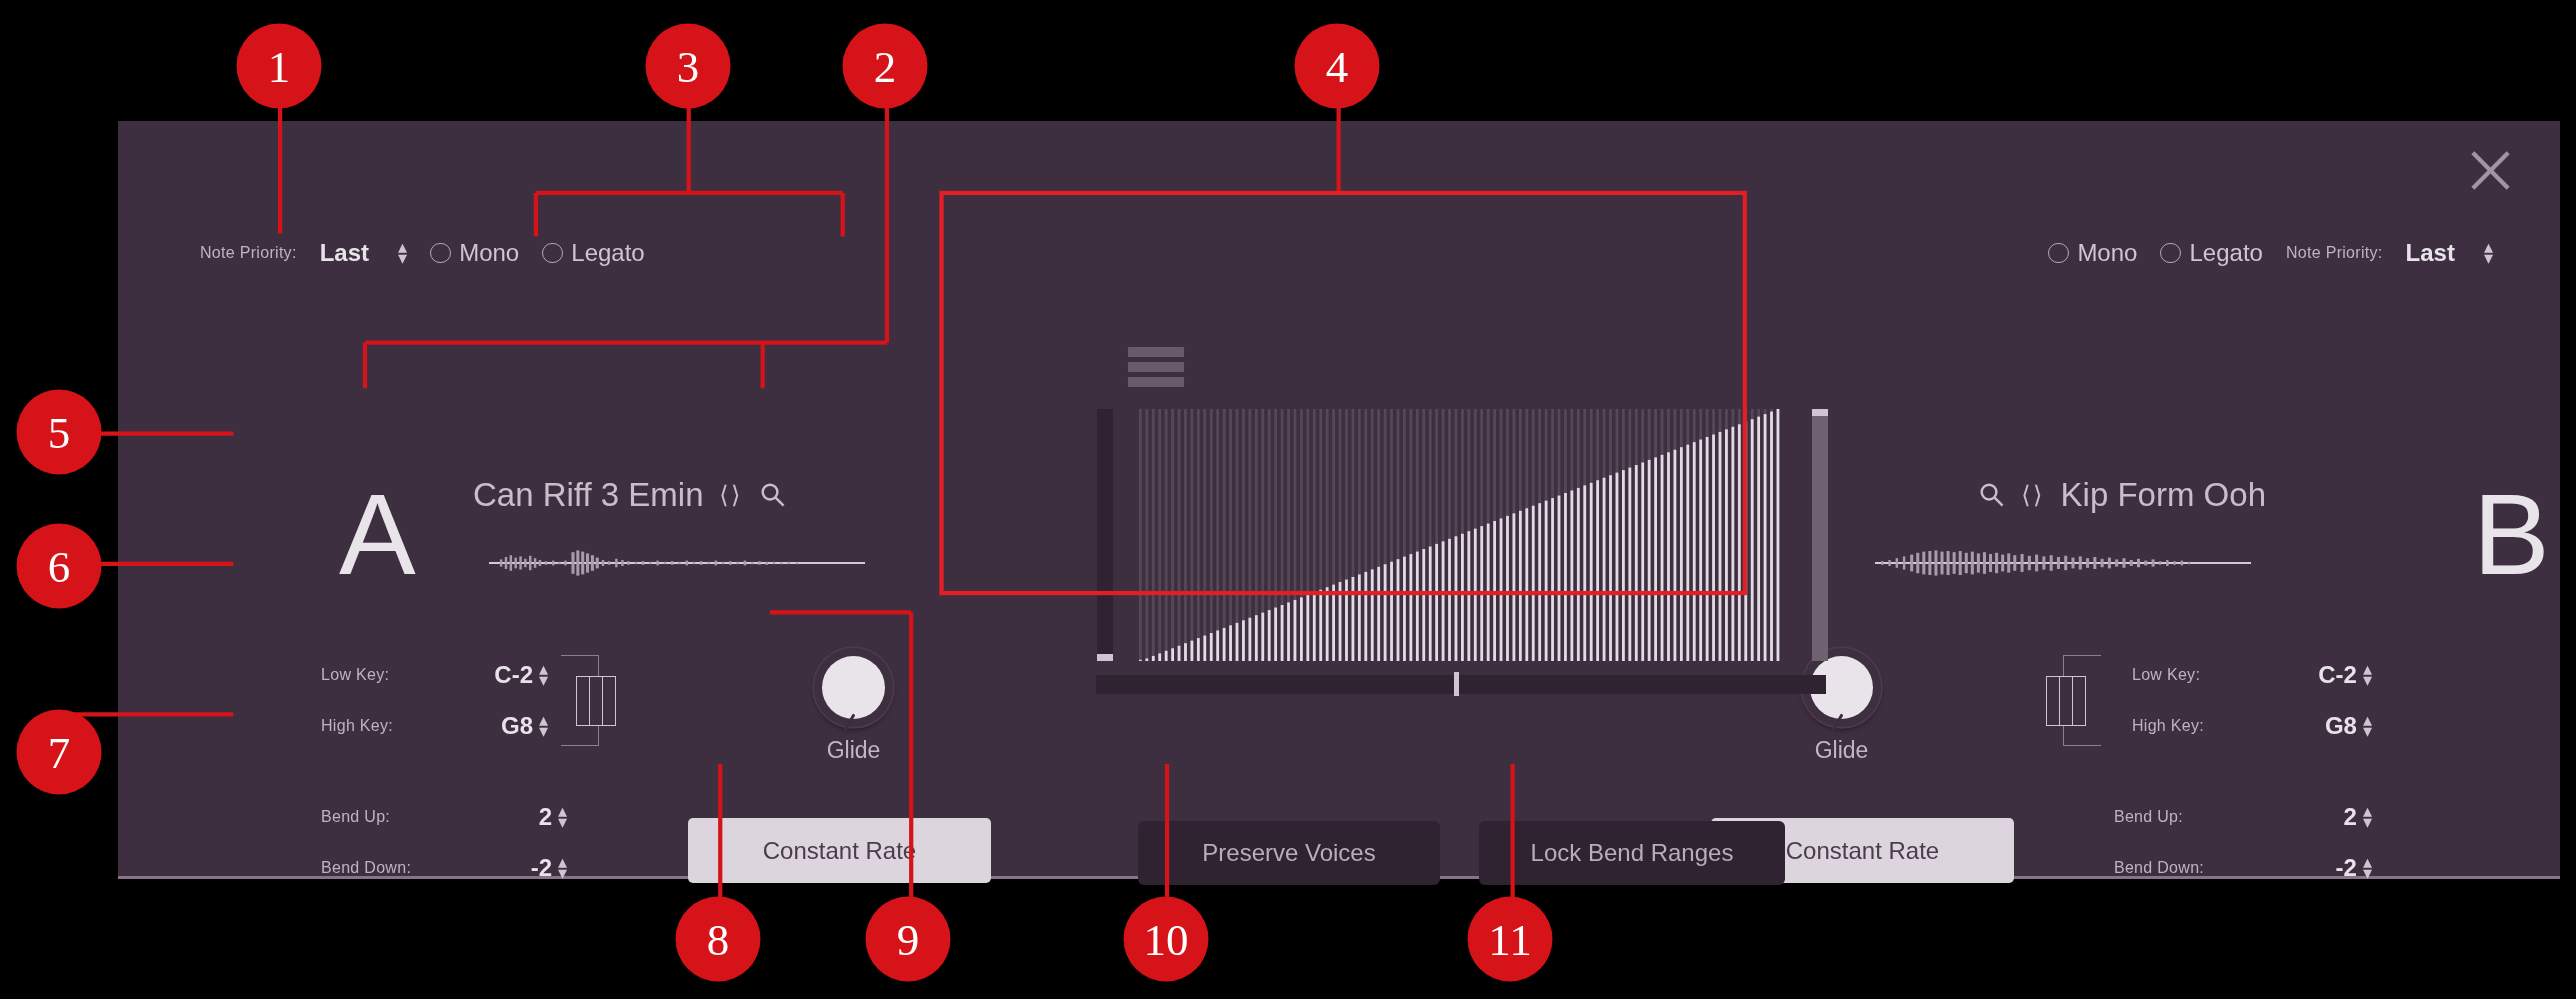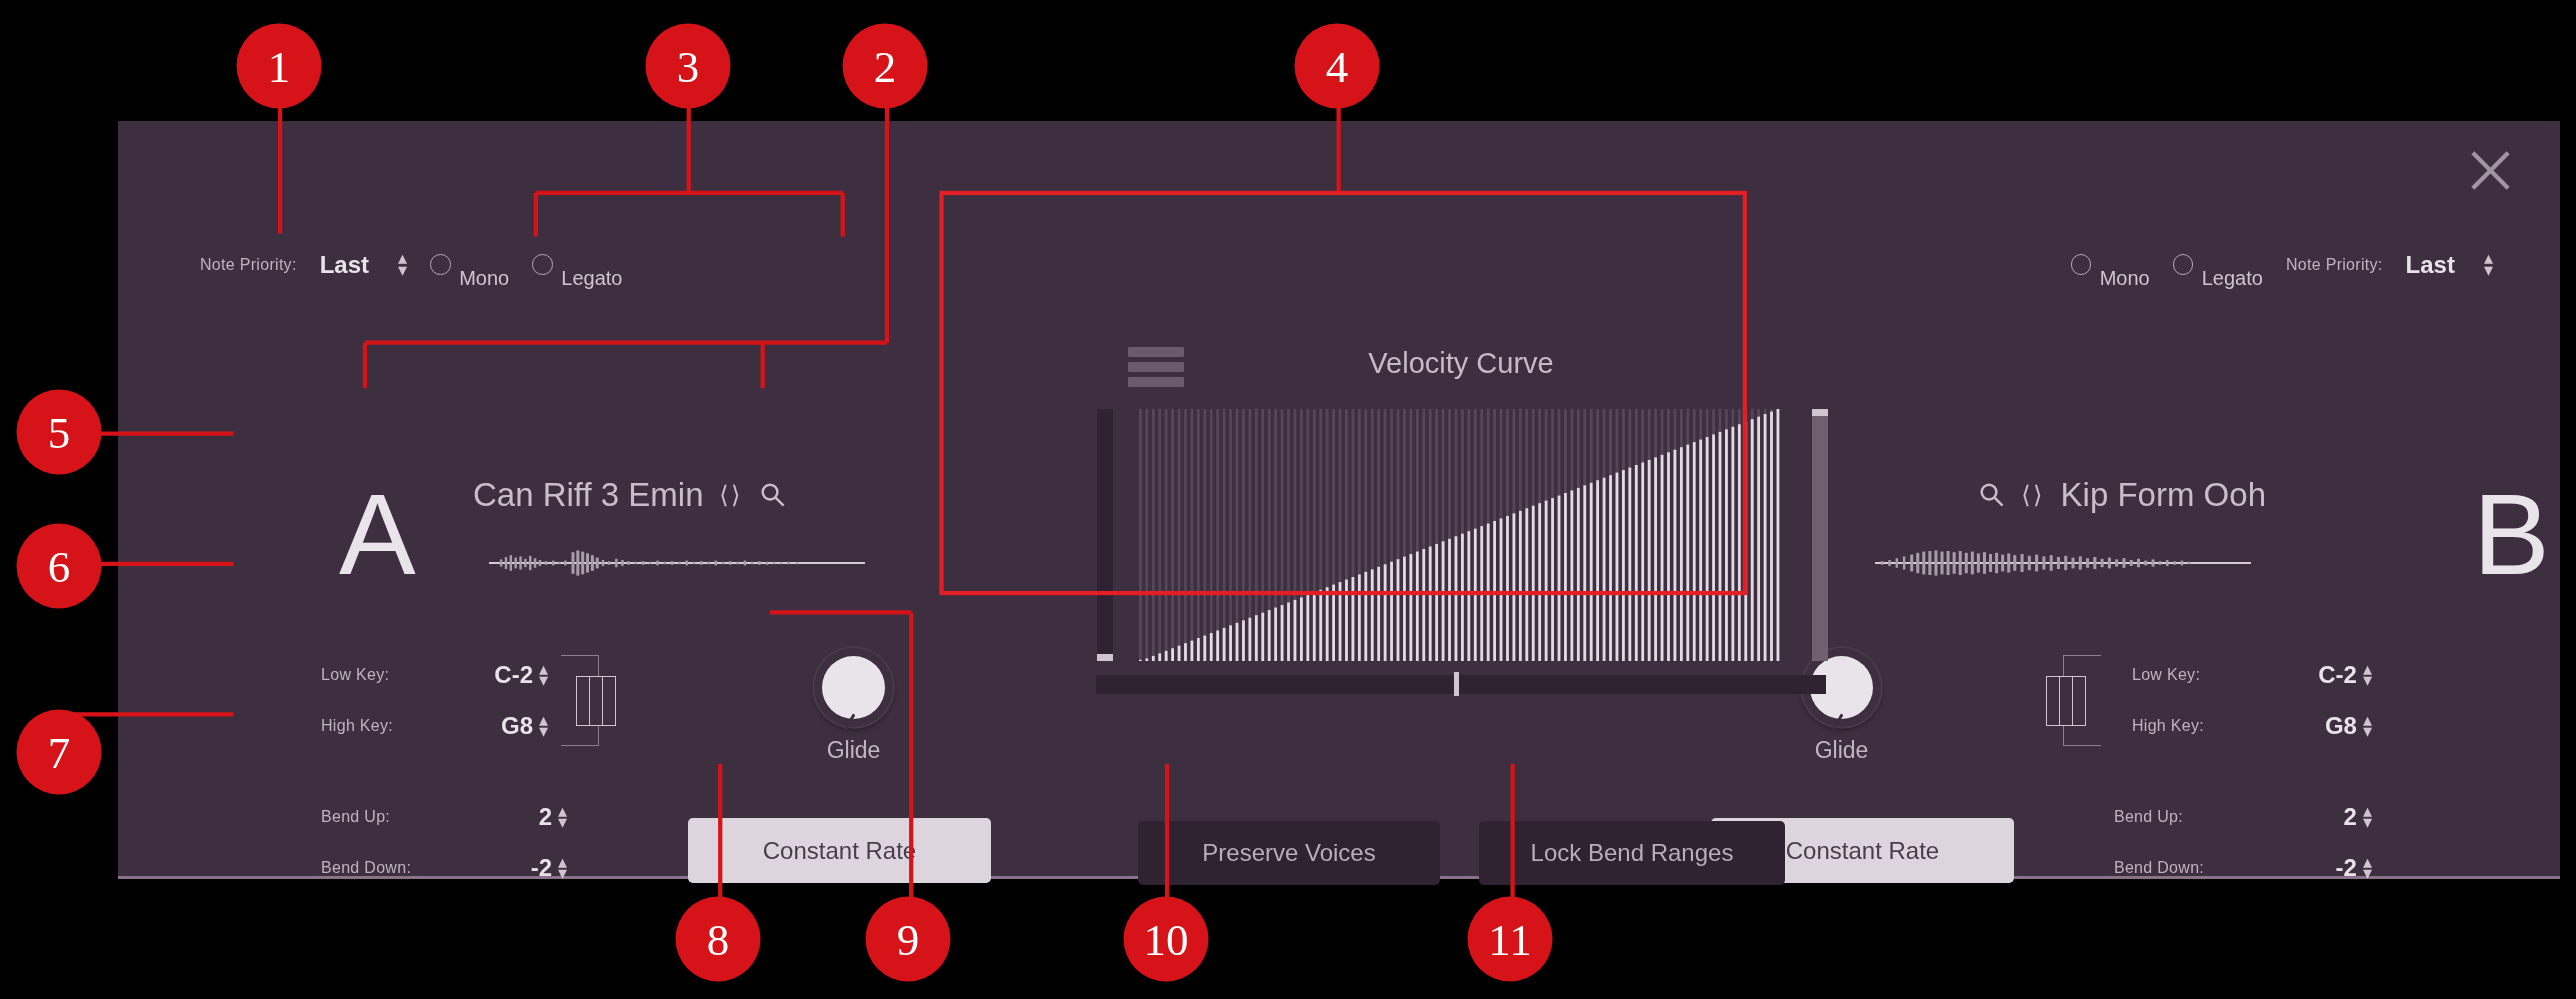--- a/index.html
+++ b/index.html
@@ -18,21 +18,21 @@
   .row-value{ color:#E8E2E9; font-size:24px; font-weight:bold; white-space:nowrap; }
 
   
   .stepper{ display:inline-flex; flex-direction:column; justify-content:center;
             margin-left:6px; vertical-align:middle; line-height:0.62; }
   .stepper span{ color:#CFC4D0; font-size:18px; display:block; }
 
   
   .radio{ display:inline-flex; align-items:center; gap:8.5px; }
   .radio .dot{ width:20.6px; height:20.6px; border:1.8px solid #B6A9B7; border-radius:50%; display:block;}
-  .radio .lbl{ color:#CFC4D0; font-size:20px;margin-top:28px; }
+  .radio .lbl{ color:#CFC4D0; font-size:24px; }
 
   
   .np-row{ position:absolute; display:flex; align-items:center; gap:23px; }
   #np-left{ left:82px; top:118px; }
   #np-right{ right:67px; top:118px; }
 
   
   .big-letter{ position:absolute; font-size:115px; color:#E9E3EA; font-weight:300;
                font-family:"Liberation Sans", sans-serif; line-height:1; }
   #letterA{ left:221px; top:356px; }
@@ -91,21 +91,21 @@
   .knob{ width:63px; height:63px; border-radius:50%; background:#E9E3EA; position:relative; }
   .knob .ptr{ position:absolute; width:3px; height:20.6px; background:#3A2E3C;
               left:50%; bottom:4.9px; transform-origin:50% 100%;
               transform:translateX(-50%) rotate(-150deg); border-radius:1.2px; }
   .glide-lbl{ color:#C2B6C3; font-size:23px; margin-top:9.7px; }
 
   
   .btn{ position:absolute; display:flex; align-items:center; justify-content:center;
         font-size:24px; border-radius:4.9px; white-space:nowrap; }
   .btn.light{ background:#DCD5DD; color:#4C3B4E; }
-  .btn.dark{ background:#2F2331; color:#B9ADBA; }
+  .btn.dark{ background:#2F2331; color:#B9ADBA;border-radius:6px; }
   #btnConstA{ left:570px; top:697px; width:303px; height:65px; }
   #btnConstB{ right:546px; top:697px; width:303px; height:65px; }
   #btnPreserve{ left:1020px; top:700px; width:302px; height:64px; }
   #btnLock{ left:1361px; top:700px; width:306px; height:64px; }
 
   
   #closeBtn{ position:absolute; right:47px; top:27px; width:45px; height:45px; }
   #closeBtn svg{ width:100%; height:100%; }
 
   
@@ -432,21 +432,20 @@
   <div class="btn light" id="btnConstB">Constant Rate</div>
   <div class="btn dark" id="btnPreserve">Preserve Voices</div>
   <div class="btn dark" id="btnLock">Lock Bend Ranges</div>
 
   <div id="vel">
     <div id="hamburger">
       <i></i>
         <i></i>
         <i></i>
     </div>
-    <div id="velTitle">Velocity Curve</div>
 
     <div id="velLeftSlider">
       <div class="h"></div>
     </div>
 
     <div id="velPlot">
       <svg id="velSvg" viewBox="0 0 1060 415" preserveAspectRatio="none">
           <rect x="0.00" y="0" width="4.6" height="415" fill="#6A5B6C" opacity="0.55"></rect>
           <rect x="0.00" y="413.00" width="4.6" height="2.00" fill="#E2DBE3"></rect>
           <rect x="10.60" y="0" width="4.6" height="415" fill="#6A5B6C" opacity="0.55"></rect>

